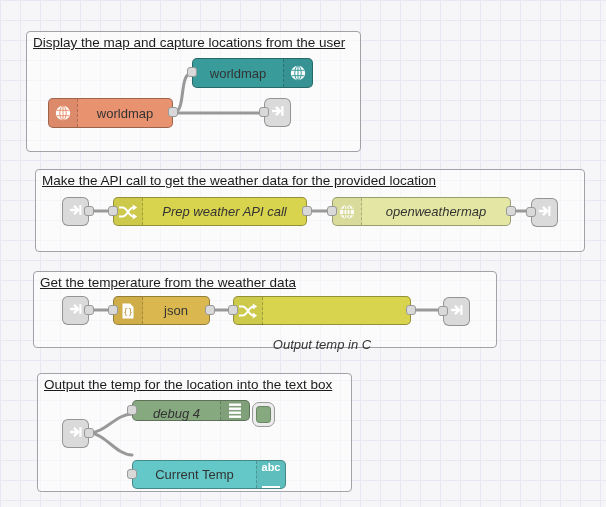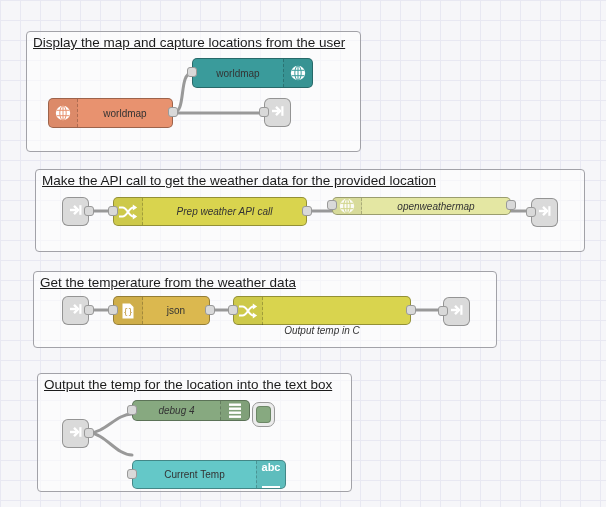--- a/index.html
+++ b/index.html
@@ -36,22 +36,22 @@
   .node{
     position:absolute;z-index:3;
     border:1px solid rgba(0,0,0,0.32);
     border-radius:5px;
     box-sizing:border-box;
     display:flex;align-items:stretch;
     cursor:pointer;
   }
   .node-label{
     flex:1;display:flex;align-items:center;justify-content:center;
-    font-size:10px;color:#333;white-space:nowrap;
-    padding:0 6px;
+    font-size:13px;color:#333;white-space:nowrap;
+    padding:12px 6px;
   }
   .node-label.italic{font-style:italic;}
   .icon-strip{
     width:28px;flex:0 0 28px;
     background:rgba(0,0,0,0.05);
     display:flex;align-items:center;justify-content:center;
   }
   .icon-strip.left{border-right:1px dashed rgba(0,0,0,0.22);border-radius:4px 0 0 4px;}
   .icon-strip.right{border-left:1px dashed rgba(0,0,0,0.22);border-radius:0 4px 4px 0;}
   .link-node{
@@ -167,21 +167,21 @@
           <path d="M1 12.5 h3.5 c5 0 6 -9 11 -9" stroke="#fff" stroke-width="2" fill="none"></path>
           <path d="M14.8 0.6 l4.4 2.9 -4.4 2.9 z" fill="#fff"></path>
           <path d="M14.8 9.6 l4.4 2.9 -4.4 2.9 z" fill="#fff"></path>
         </svg>
     </div>
     <span class="node-label italic">Prep weather API call</span>
     <div class="port port-in"></div>
     <div class="port port-out"></div>
   </div>
 
-  <div class="node" style="left:332px;top:197px;width:179px;height:18px;background:#e4e7a3;">
+  <div class="node" style="left:332px;top:197px;width:179px;height:29px;background:#e4e7a3;">
     <div class="icon-strip left" style="color:#cfd488;">
       <svg width="18" height="18" viewBox="0 0 18 18" opacity="0.9">
           <circle cx="9" cy="9" r="7.2" fill="#fff"></circle>
           <ellipse cx="9" cy="9" rx="3.2" ry="7.2" fill="none" stroke="currentColor" stroke-width="1"></ellipse>
           <path d="M2.6 6.3 h12.8 M2.6 11.7 h12.8 M9 1.8 v14.4" stroke="currentColor" stroke-width="1" fill="none"></path>
         </svg>
     </div>
     <span class="node-label italic">openweathermap</span>
     <div class="port port-in"></div>
     <div class="port port-out"></div>

